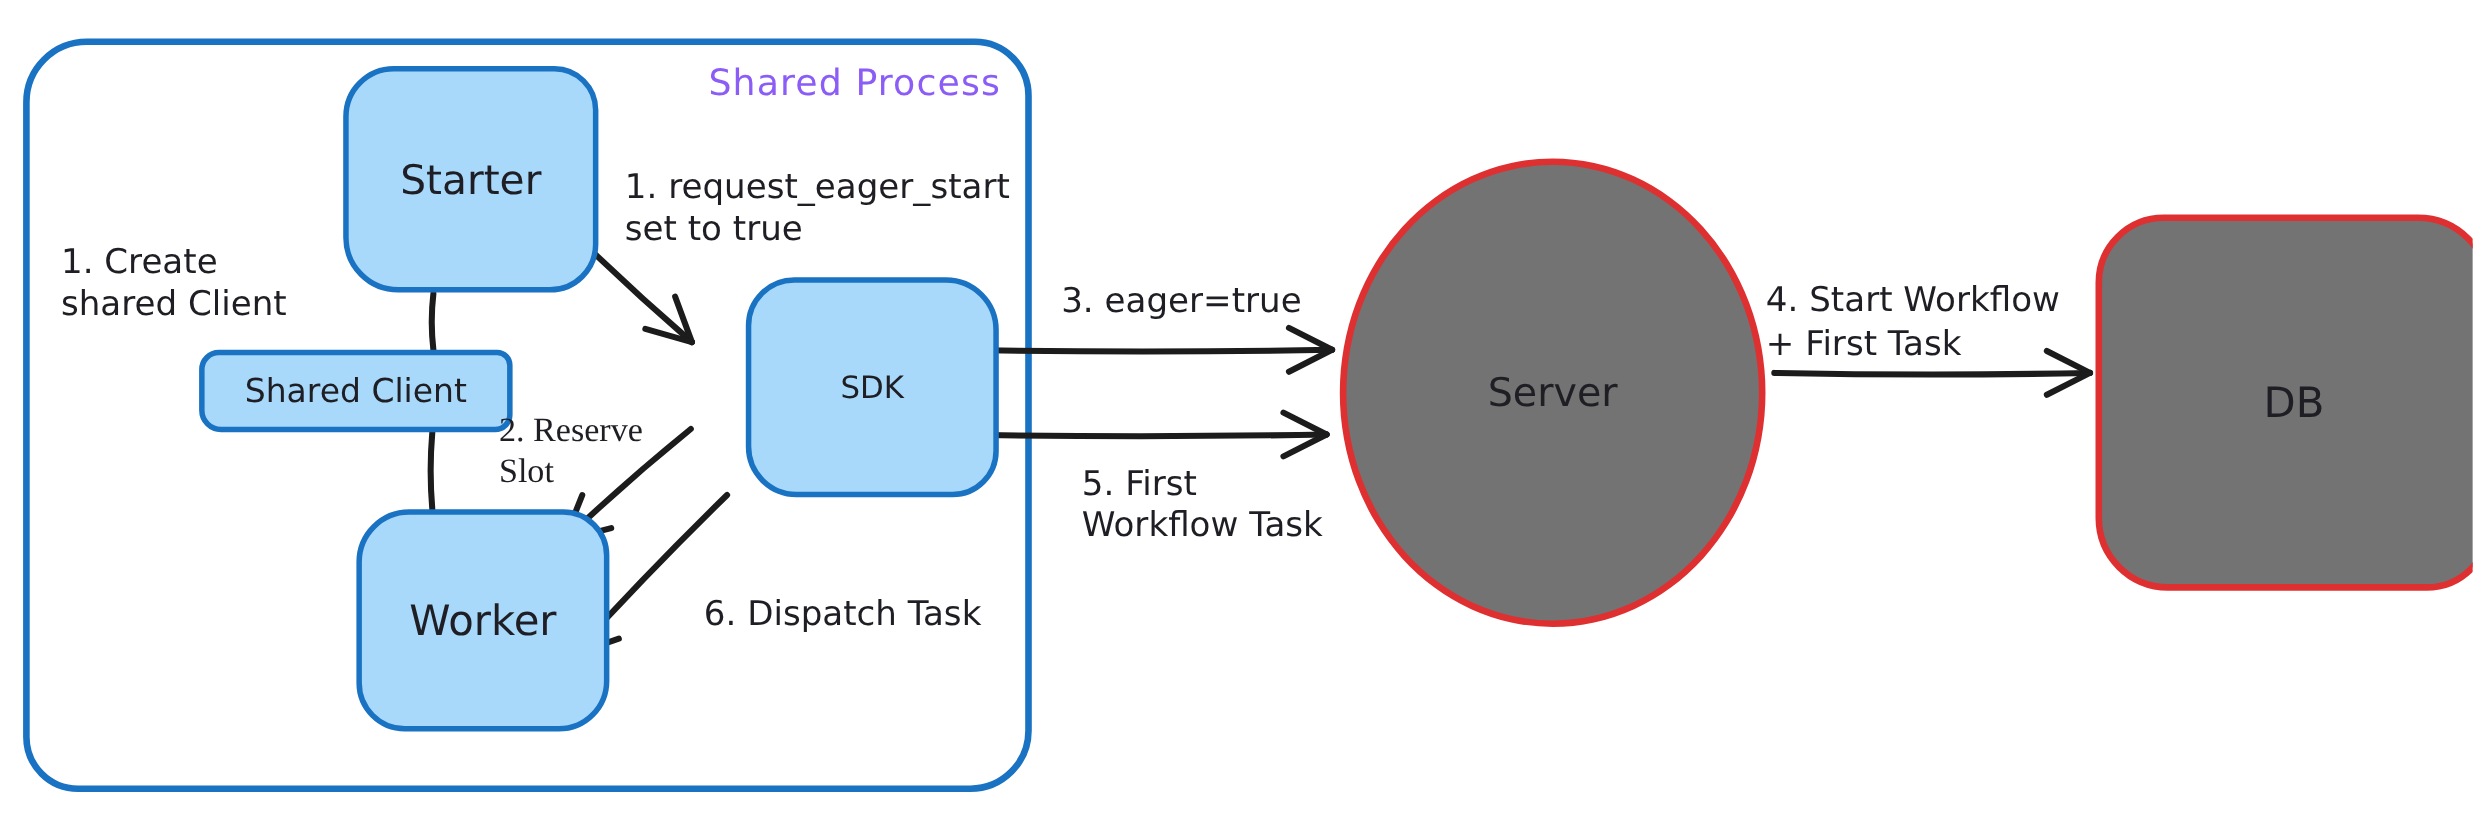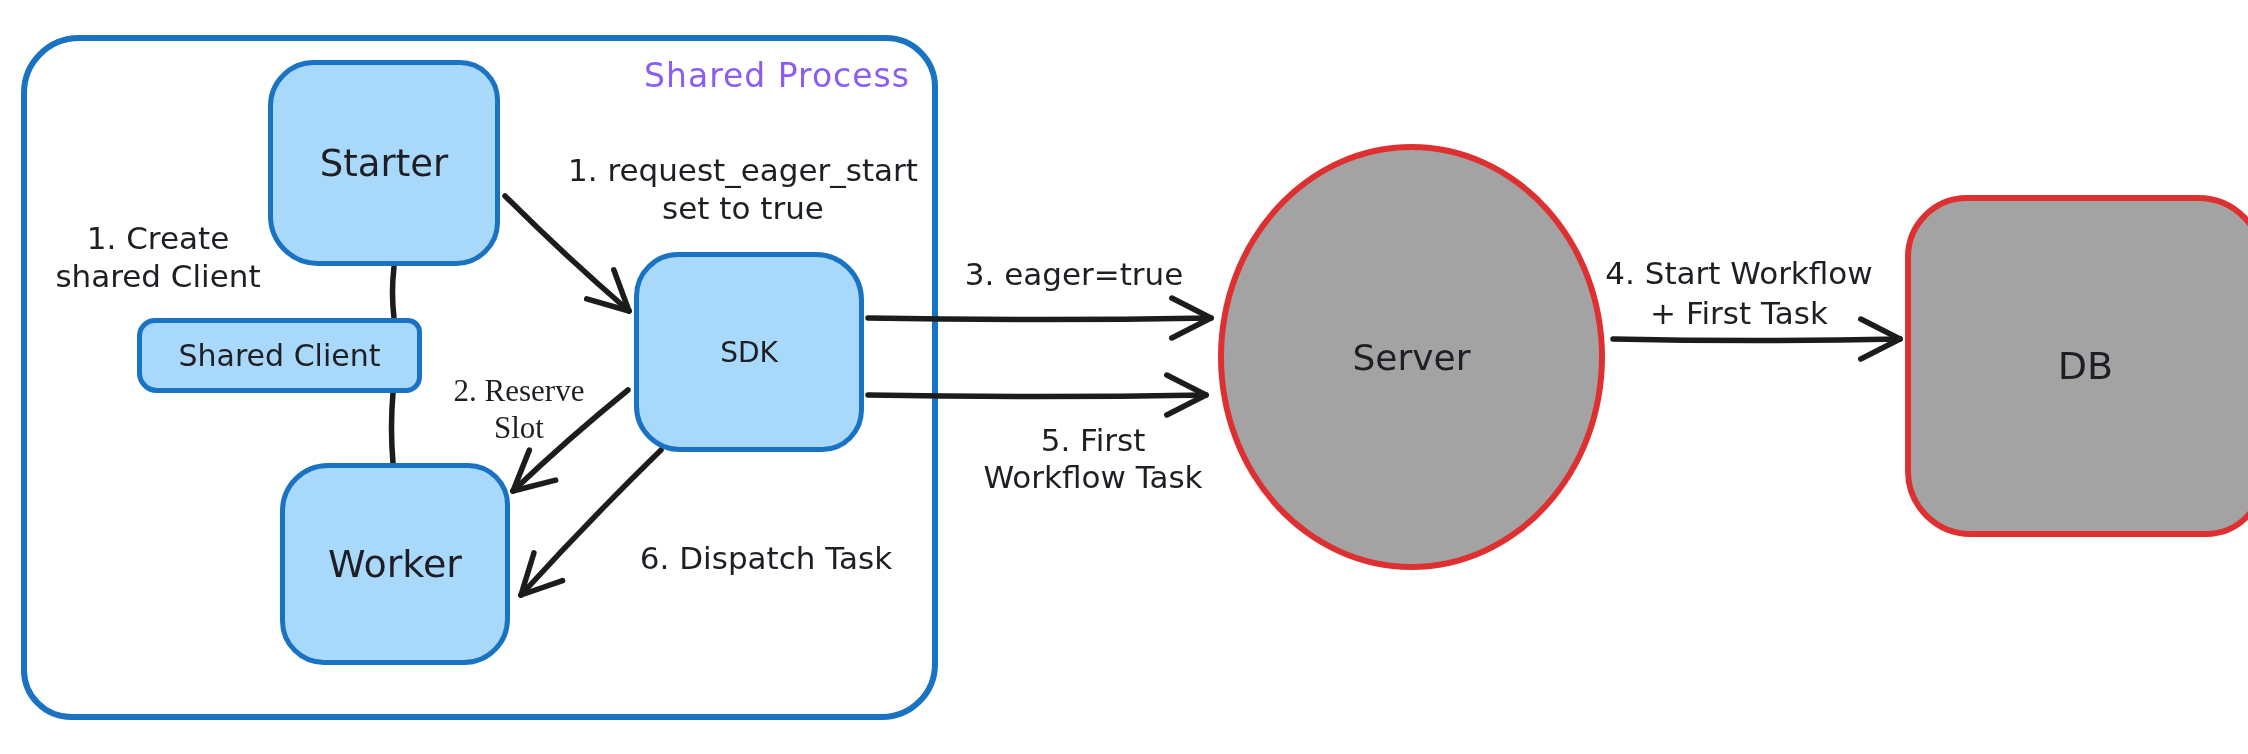--- a/index.html
+++ b/index.html
@@ -15,31 +15,31 @@
   }
   .sp-label{
     position:absolute;left:777px;top:75px;transform:translate(-50%,-50%);
     color:#8b5cf6;font-size:33px;letter-spacing:1px;white-space:nowrap;
   }
   
   .node{
     position:absolute;box-sizing:border-box;display:flex;align-items:center;justify-content:center;
     white-space:nowrap;
   }
-  .blue{background:#a8d9fb;border:5px solid #1a72c2;}
-  .red{background:#a3a3a3;border:6px solid #df3031;}
+  .blue{background:#a8d9fb;border:5px solid #1a72c2;margin-left:44px;}
+  .red{background:#737373;border:6px solid #df3031;}
   .starter{left:268px;top:60px;width:232px;height:206px;border-radius:46px 40px 44px 50px;font-size:37px;}
   .shared-client{left:137px;top:318px;width:285px;height:75px;border-radius:18px 14px 16px 20px;font-size:30px;}
   .worker{left:280px;top:463px;width:230px;height:202px;border-radius:48px 42px 46px 44px;font-size:38px;}
   .sdk{left:634px;top:252px;width:230px;height:200px;border-radius:44px 48px 42px 46px;font-size:28px;}
   .server{left:1218px;top:144px;width:387px;height:426px;border-radius:50%;font-size:36px;}
   .db{left:1905px;top:195px;width:361px;height:342px;border-radius:62px 68px 60px 66px;font-size:38px;}
   
   .ann{
-    position:absolute;transform:translateX(-50%);text-align:center;
+    position:absolute;transform:translateX(-50%);text-align:left;
     font-size:31px;line-height:38px;color:#1e1e24;white-space:nowrap;
   }
   .ann-create{left:158px;top:219px;}
   .ann-request{left:743px;top:151px;}
   .ann-reserve{left:519px;top:372px;line-height:37px;font-family:Liberation Serif, serif;}
   .ann-dispatch{left:766px;top:539px;}
   .ann-eager{left:1074px;top:255px;}
   .ann-first{left:1077px;top:422px;line-height:37px;margin-left:16px;}
   .ann-startwf{left:1739px;top:253px;line-height:40px;}
   svg.arrows{position:absolute;left:0;top:0;pointer-events:none;}

